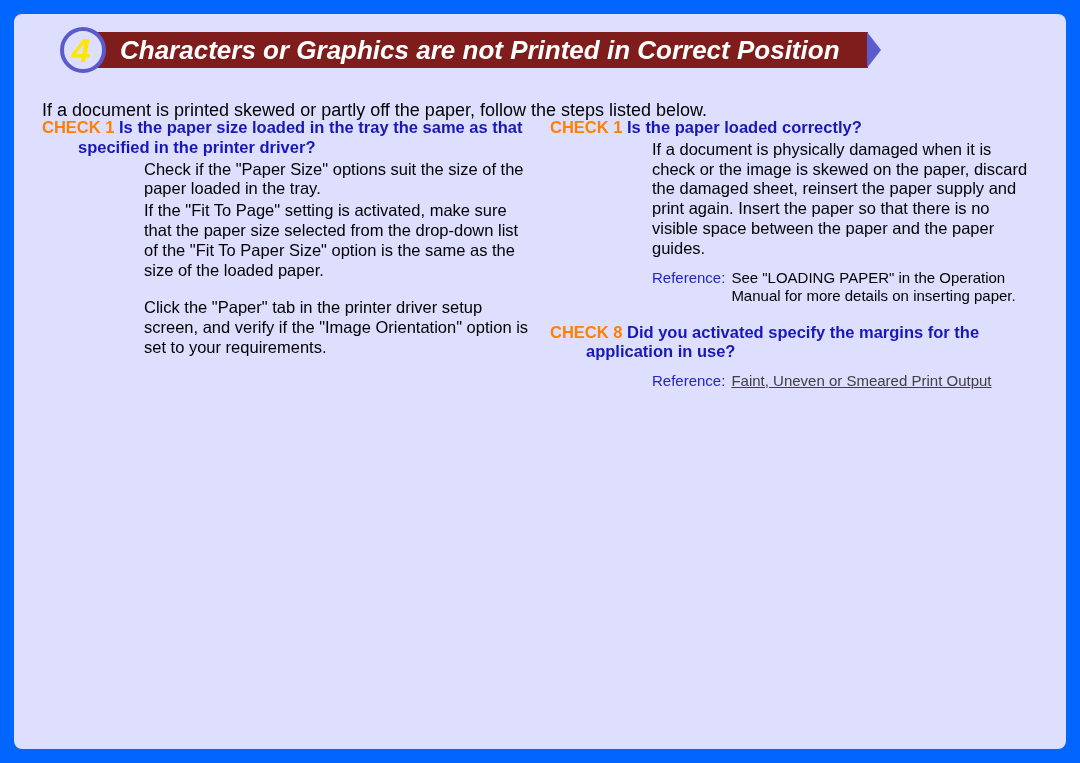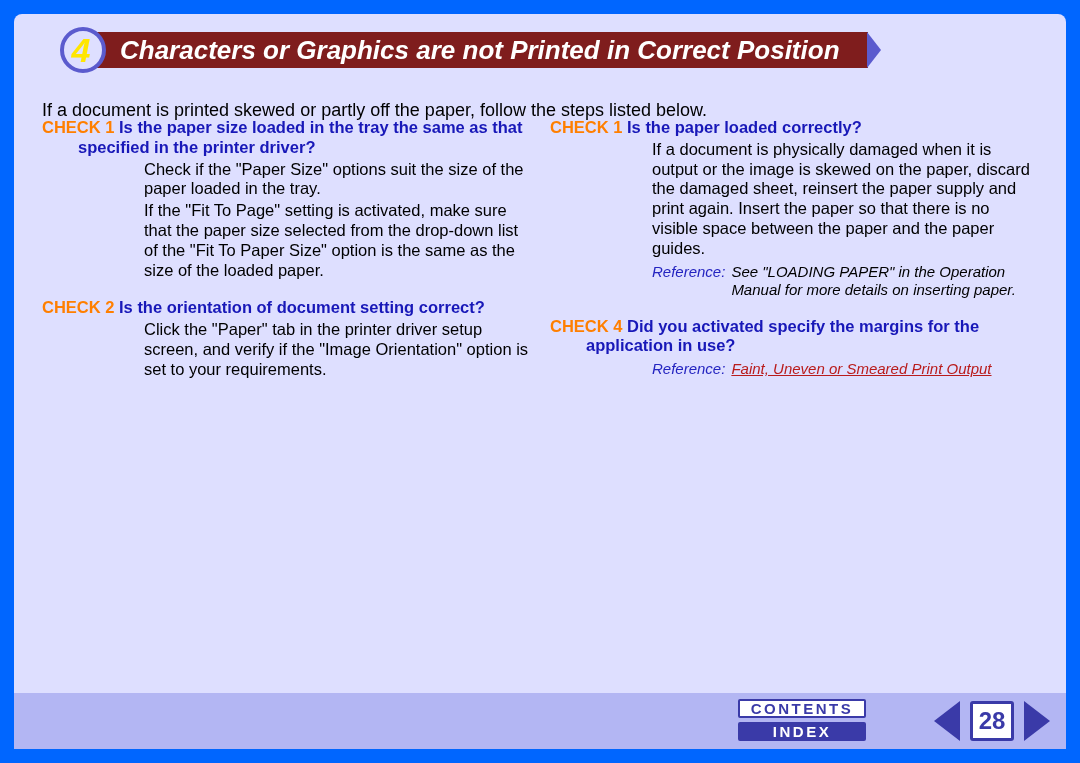--- a/index.html
+++ b/index.html
@@ -95,33 +95,32 @@
   .check-head .check-label {
     color: #ff7f00;
     font-weight: bold;
   }
   .check-body {
     padding-left: 102px;
     margin-top: 2px;
   }
   .ref-row {
     padding-left: 102px;
-    margin-top: 4px;
+    margin-top: 10px;
     font-size: 15px;
     display: flex;
-    font-style: italic;
   }
   .ref-label {
     color: #2424c0;
     padding-right: 6px;
     white-space: nowrap;
   }
   .ref-text { color: #000; }
   .ref-link {
-    color: #b91c1c;
+    color: #404040;
     text-decoration: underline;
     cursor: pointer;
   }
 
   
   .footer {
     position: absolute;
     left: 0; right: 0; bottom: 0;
     height: 56px;
     background: #b3b6f3;
@@ -198,68 +197,47 @@
       <div class="check-block">
         <div class="check-head">
           <span class="check-label">CHECK 1</span>
            <span>Is the paper size loaded in the tray the same as that specified in the printer driver?</span>
         </div>
         <div class="check-body">Check if the "Paper Size" options suit the size of the paper loaded in the tray.</div>
         <div class="check-body">If the "Fit To Page" setting is activated, make sure that the paper size selected from the drop-down list of the "Fit To Paper Size" option is the same as the size of the loaded paper.</div>
       </div>
 
       <div class="check-block">
-        <div class="check-head">
-          <span class="check-label">CHECK 2</span>
-           <span>Is the orientation of document setting correct?</span>
-        </div>
         <div class="check-body">Click the "Paper" tab in the printer driver setup screen, and verify if the "Image Orientation" option is set to your requirements.</div>
       </div>
 
     </div>
 
     <div class="col">
 
       <div class="check-block">
         <div class="check-head">
           <span class="check-label">CHECK 1</span>
            <span>Is the paper loaded correctly?</span>
         </div>
-        <div class="check-body">If a document is physically damaged when it is output or the image is skewed on the paper, discard the damaged sheet, reinsert the paper supply and print again. Insert the paper so that there is no visible space between the paper and the paper guides.</div>
+        <div class="check-body">If a document is physically damaged when it is check or the image is skewed on the paper, discard the damaged sheet, reinsert the paper supply and print again. Insert the paper so that there is no visible space between the paper and the paper guides.</div>
         <div class="ref-row">
           <span class="ref-label">Reference:</span>
           <span class="ref-text">See "LOADING PAPER" in the Operation Manual for more details on inserting paper.</span>
         </div>
       </div>
 
       <div class="check-block">
         <div class="check-head">
-          <span class="check-label">CHECK 4</span>
+          <span class="check-label">CHECK 8</span>
            <span>Did you activated specify the margins for the application in use?</span>
         </div>
         <div class="ref-row">
           <span class="ref-label">Reference:</span>
           <span class="ref-link">Faint, Uneven or Smeared Print Output</span>
         </div>
       </div>
 
     </div>
   </div>
 
-  <div class="footer">
-    <div class="footer-buttons">
-      <div class="pill contents">
-        <span>CONTENTS</span>
-      </div>
-      <div class="pill index">
-        <span>INDEX</span>
-      </div>
-    </div>
-    <div class="nav">
-      <div class="nav-arrow prev"></div>
-      <div class="page-num">
-        <span>28</span>
-      </div>
-      <div class="nav-arrow next"></div>
-    </div>
-  </div>
 
 </div>
 
 </body></html>

